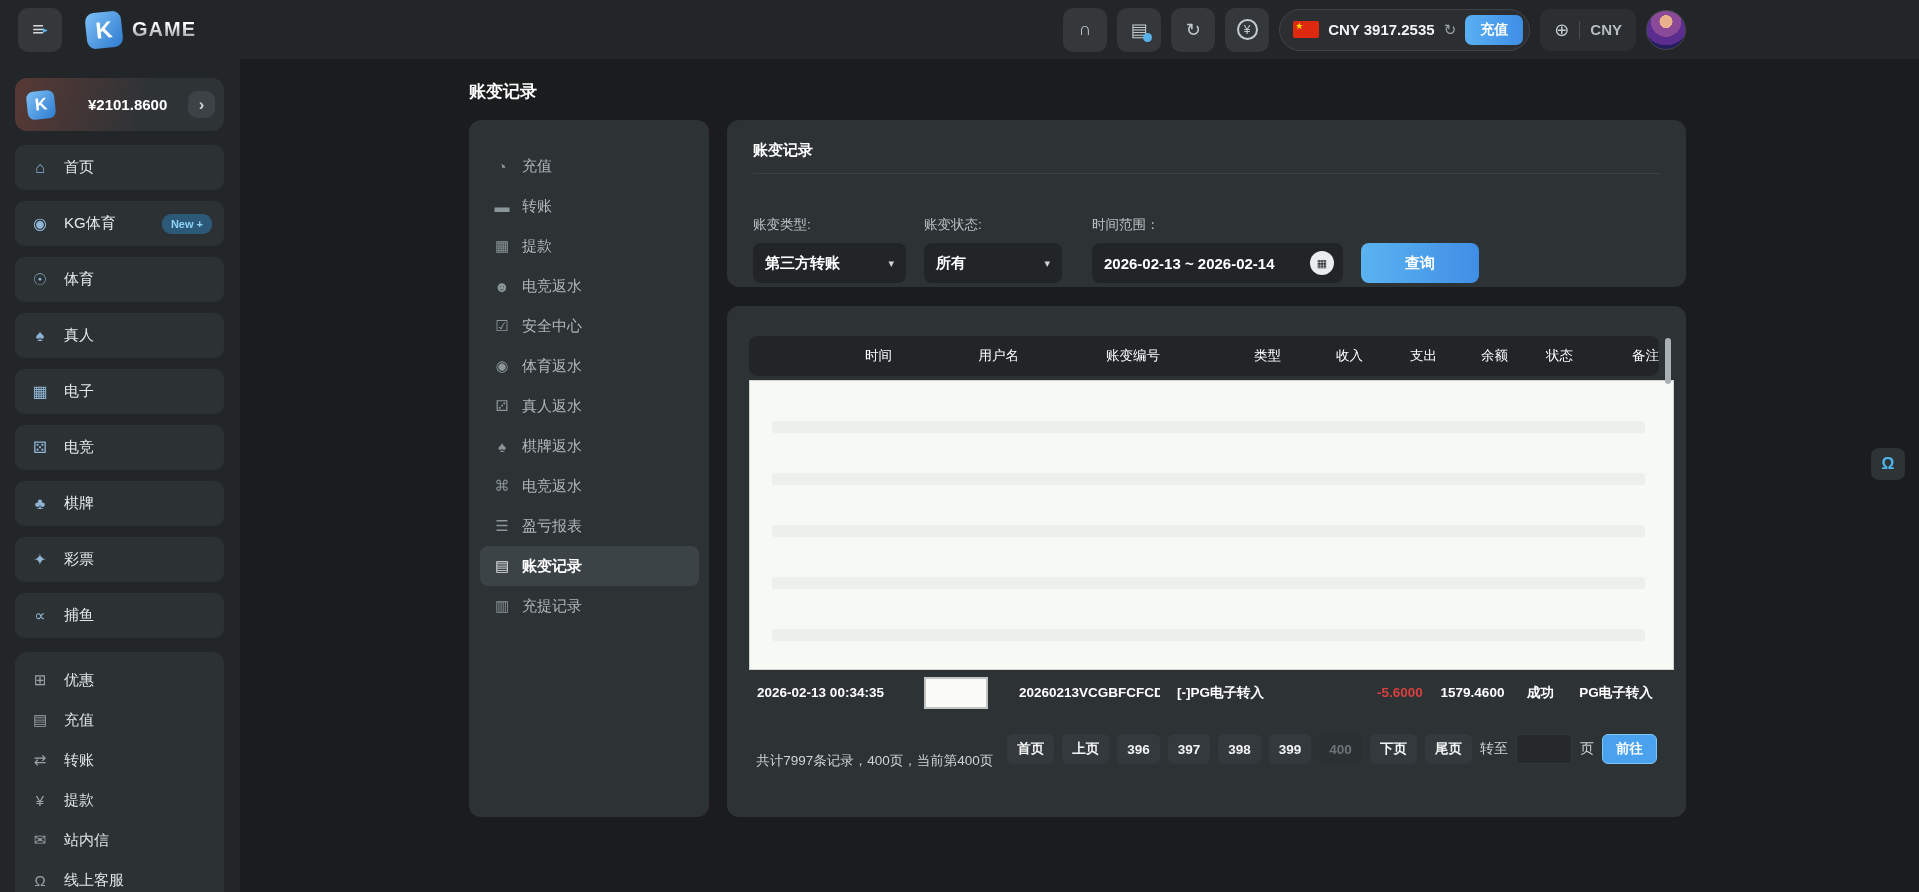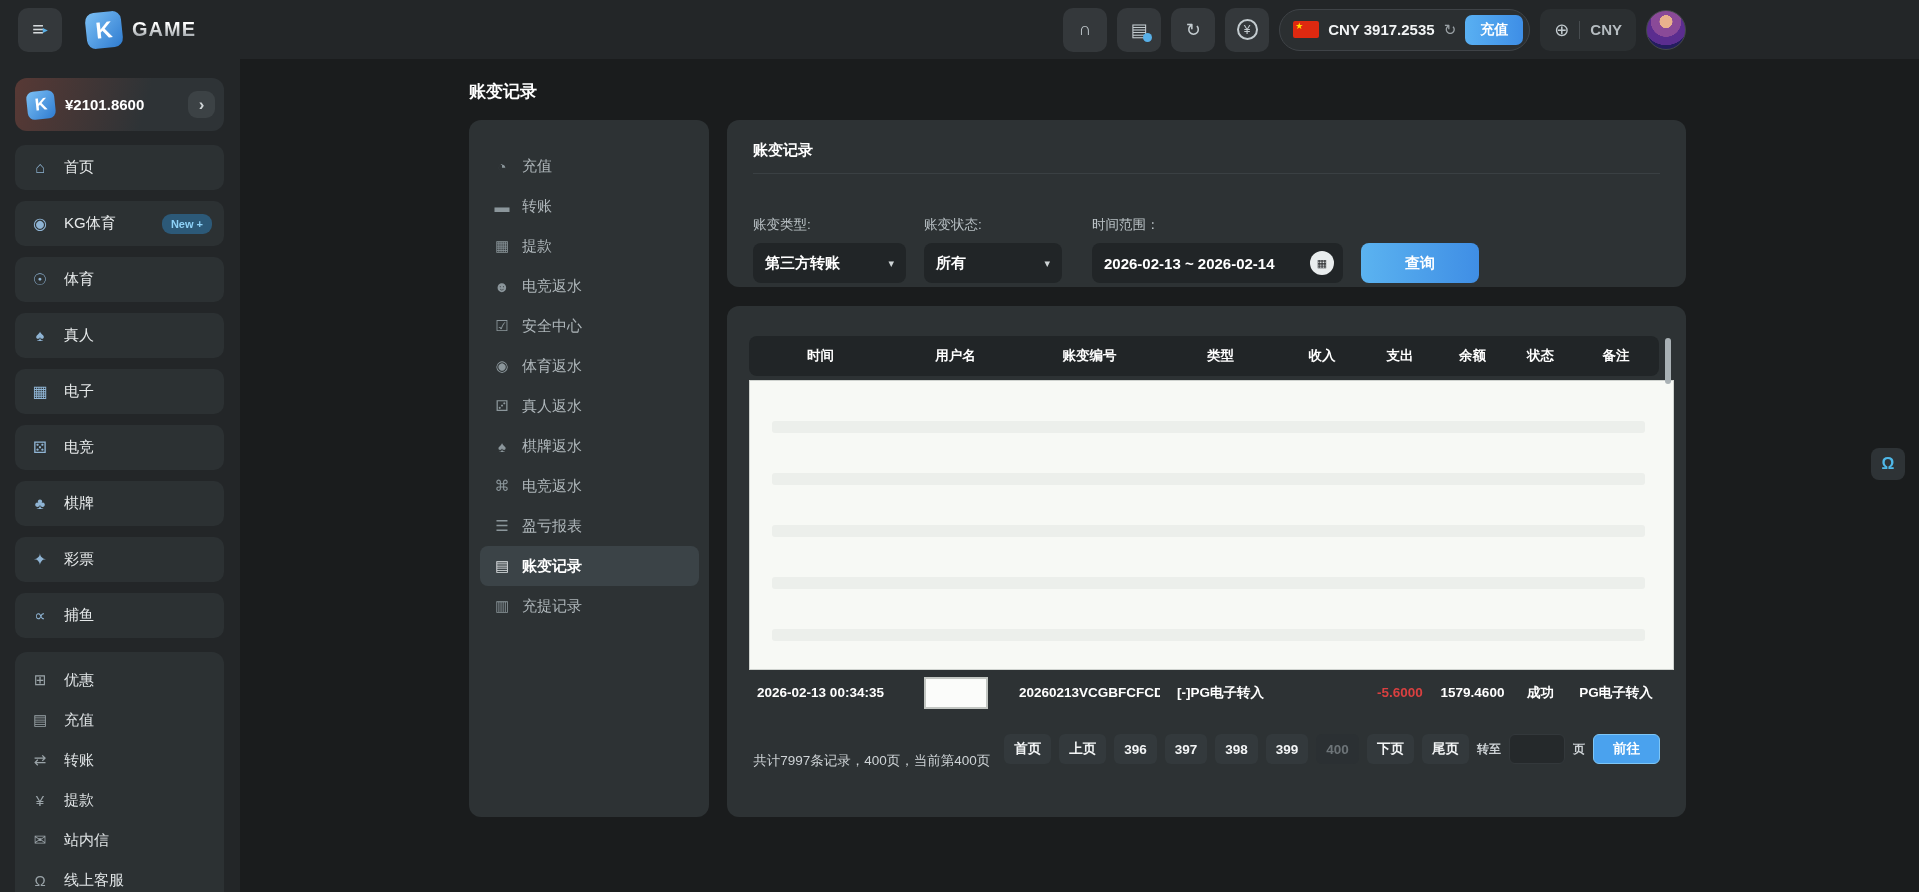--- a/index.html
+++ b/index.html
@@ -30,21 +30,21 @@
   .deposit-btn{ height:30px; padding:0 15px; border-radius:7px; background:linear-gradient(90deg,#59b0f2,#3e8ee6); color:#fff; font-size:14px; font-weight:700; display:flex; align-items:center; cursor:pointer; }
   .lang-box{ height:42px; border-radius:10px; background:#2b2f31; display:flex; align-items:center; gap:10px; padding:0 14px; cursor:pointer; }
   .lang-box .globe{ font-size:18px; color:#c3cbcf; }
   .lang-box .vdiv{ width:1px; height:18px; background:#474c4f; }
   .lang-box .code{ font-size:15px; font-weight:700; color:#b6bdc1; }
   .avatar{ width:40px; height:40px; border-radius:50%; background:radial-gradient(circle at 50% 28%, #e9b28d 0 19%, #8a4a98 20% 45%, #5b2d8f 46% 70%, #241d5e 71% 100%); border:1px solid #44484b; cursor:pointer; }
   
   .sidebar{ position:absolute; top:59px; left:0; width:240px; bottom:0; padding:19px 16px 0 15px; }
   .balance-card{ height:53px; border-radius:12px; background:linear-gradient(105deg, rgba(122,62,52,0.55), rgba(46,51,54,0.95) 62%), #2e3336; display:flex; align-items:center; gap:10px; padding:0 9px 0 12px; }
   .balance-k{ width:28px; height:28px; border-radius:7px; background:linear-gradient(135deg,#7cc0f5,#2e7bd0); transform:rotate(-6deg); display:flex; align-items:center; justify-content:center; font-size:17px; font-weight:900; color:#fff; }
-  .balance-amount{ font-size:15px; font-weight:700; color:#fff; }
+  .balance-amount{ font-size:15px; font-weight:700; color:#fff;margin-left:23px; }
   .balance-chevron{ margin-left:auto; width:27px; height:27px; border-radius:9px; background:#3c4245; color:#d0d5d7; font-size:17px; font-weight:700; display:flex; align-items:center; justify-content:center; cursor:pointer; }
   .side-group1{ margin-top:14px; }
   .side-item{ height:45px; border-radius:10px; background:#2c3133; margin-bottom:11px; display:flex; align-items:center; gap:13px; padding:0 12px 0 14px; cursor:pointer; }
   .si-icon{ width:22px; text-align:center; font-size:16px; color:#8fb4d4; }
   .si-label{ font-size:15px; color:#e6e9ea; }
   .badge{ margin-left:auto; background:#2c5978; color:#8ed2f8; font-size:11px; font-weight:700; padding:4px 9px; border-radius:9px; }
   .side-group2{ margin-top:14px; background:#2c3133; border-radius:12px; padding:8px 0 26px 0; }
   .side-row{ height:40px; display:flex; align-items:center; gap:13px; padding:0 14px; cursor:pointer; }
   .side-row .si-icon{ color:#9aa3a8; font-size:15px; }
   .side-row .si-label{ color:#dfe3e5; }
@@ -74,36 +74,36 @@
   .select{ height:40px; border-radius:8px; background:#212527; display:flex; align-items:center; justify-content:space-between; padding:0 12px; cursor:pointer; }
   .select .sel-value{ font-size:15px; font-weight:700; color:#fff; }
   .select .caret{ font-size:11px; color:#cfd4d6; }
   .datebox{ height:40px; border-radius:8px; background:#212527; display:flex; align-items:center; justify-content:space-between; padding:0 9px 0 12px; cursor:pointer; }
   .datebox .date-value{ font-size:15px; font-weight:700; color:#fff; white-space:nowrap; }
   .cal-icon{ width:24px; height:24px; border-radius:50%; background:#e9edee; color:#2a2d2f; font-size:11px; display:flex; align-items:center; justify-content:center; }
   .query-btn{ width:118px; height:40px; border-radius:8px; background:linear-gradient(90deg,#5bb3f0,#3f8ee5); color:#fff; font-size:15px; font-weight:700; display:flex; align-items:center; justify-content:center; cursor:pointer; }
   
   .table-card{ height:511px; border-radius:12px; background:#2d3234; padding:30px 22px 0 22px; position:relative; }
   .thead{ width:910px; height:40px; border-radius:8px; background:#212527; display:flex; align-items:center; }
-  .th{ font-size:13.5px; font-weight:700; color:#fff; text-align:center; }
+  .th{ font-size:13.5px; font-weight:400; color:#fff; text-align:right; }
   .scroll-thumb{ position:absolute; right:15px; top:32px; width:6px; height:46px; border-radius:3px; background:#a9b1b5; cursor:grab; }
   .white-overlay{ margin-top:4px; width:925px; height:290px; background:#f7f9f5; border:1px solid #cfd3cf; overflow:hidden; }
   .ghost-row{ height:12px; margin:40px 28px 0 22px; border-radius:3px; background:rgba(40,60,50,0.05); }
   .data-row{ height:45px; display:flex; align-items:center; }
   .td{ font-size:13.5px; font-weight:700; color:#fff; text-align:center; overflow:hidden; white-space:nowrap; }
   .td.neg{ color:#d94040; }
   .redact-box{ width:64px; height:32px; background:#fbfcfa; border:2px solid #c2c6c2; margin:0 auto; }
   
   .pagination{ margin-top:13px; display:flex; align-items:center; justify-content:center; gap:8px; }
   .pg-summary{ font-size:13.5px; color:#ced3d6; margin-right:6px;margin-top:24px; }
   .pgbtn{ height:30px; min-width:36px; padding:0 10px; border-radius:6px; background:#33393c; color:#f2f4f5; font-size:13.5px; font-weight:700; display:flex; align-items:center; justify-content:center; cursor:pointer; }
   .pgbtn.current{ background:#2b3033; color:#6d7478; cursor:default; }
-  .goto-label,.page-unit{ font-size:12px; color:#ced3d6;font-weight:bold; }
+  .goto-label,.page-unit{ font-size:14px; color:#ced3d6; }
   .goto-input{ width:56px; height:30px; border-radius:6px; background:#25292b; border:1px solid #33383b; color:#fff; font-size:13.5px; text-align:center; outline:none; font-family:"Liberation Sans",sans-serif; }
-  .go-btn{ height:30px; padding:0 19px; border-radius:6px; background:#4aa2ee; border:1px solid #7ec6f6; color:#fff; font-size:13.5px; font-weight:700; display:flex; align-items:center; cursor:pointer; }
+  .go-btn{ height:30px; padding:0 13px; border-radius:6px; background:#4aa2ee; border:1px solid #7ec6f6; color:#fff; font-size:13.5px; font-weight:700; display:flex; align-items:center; cursor:pointer; }
   
   .support-float{ position:absolute; right:14px; top:448px; width:34px; height:32px; border-radius:8px; background:#2e3336; display:flex; align-items:center; justify-content:center; cursor:pointer; }
   .support-float .sf-icon{ color:#4fb8e8; font-size:16px; font-weight:700; }
 </style>
 </head>
 <body>
 
 <div class="topbar">
   <div class="hamburger">
     <span class="bars">≡</span>

